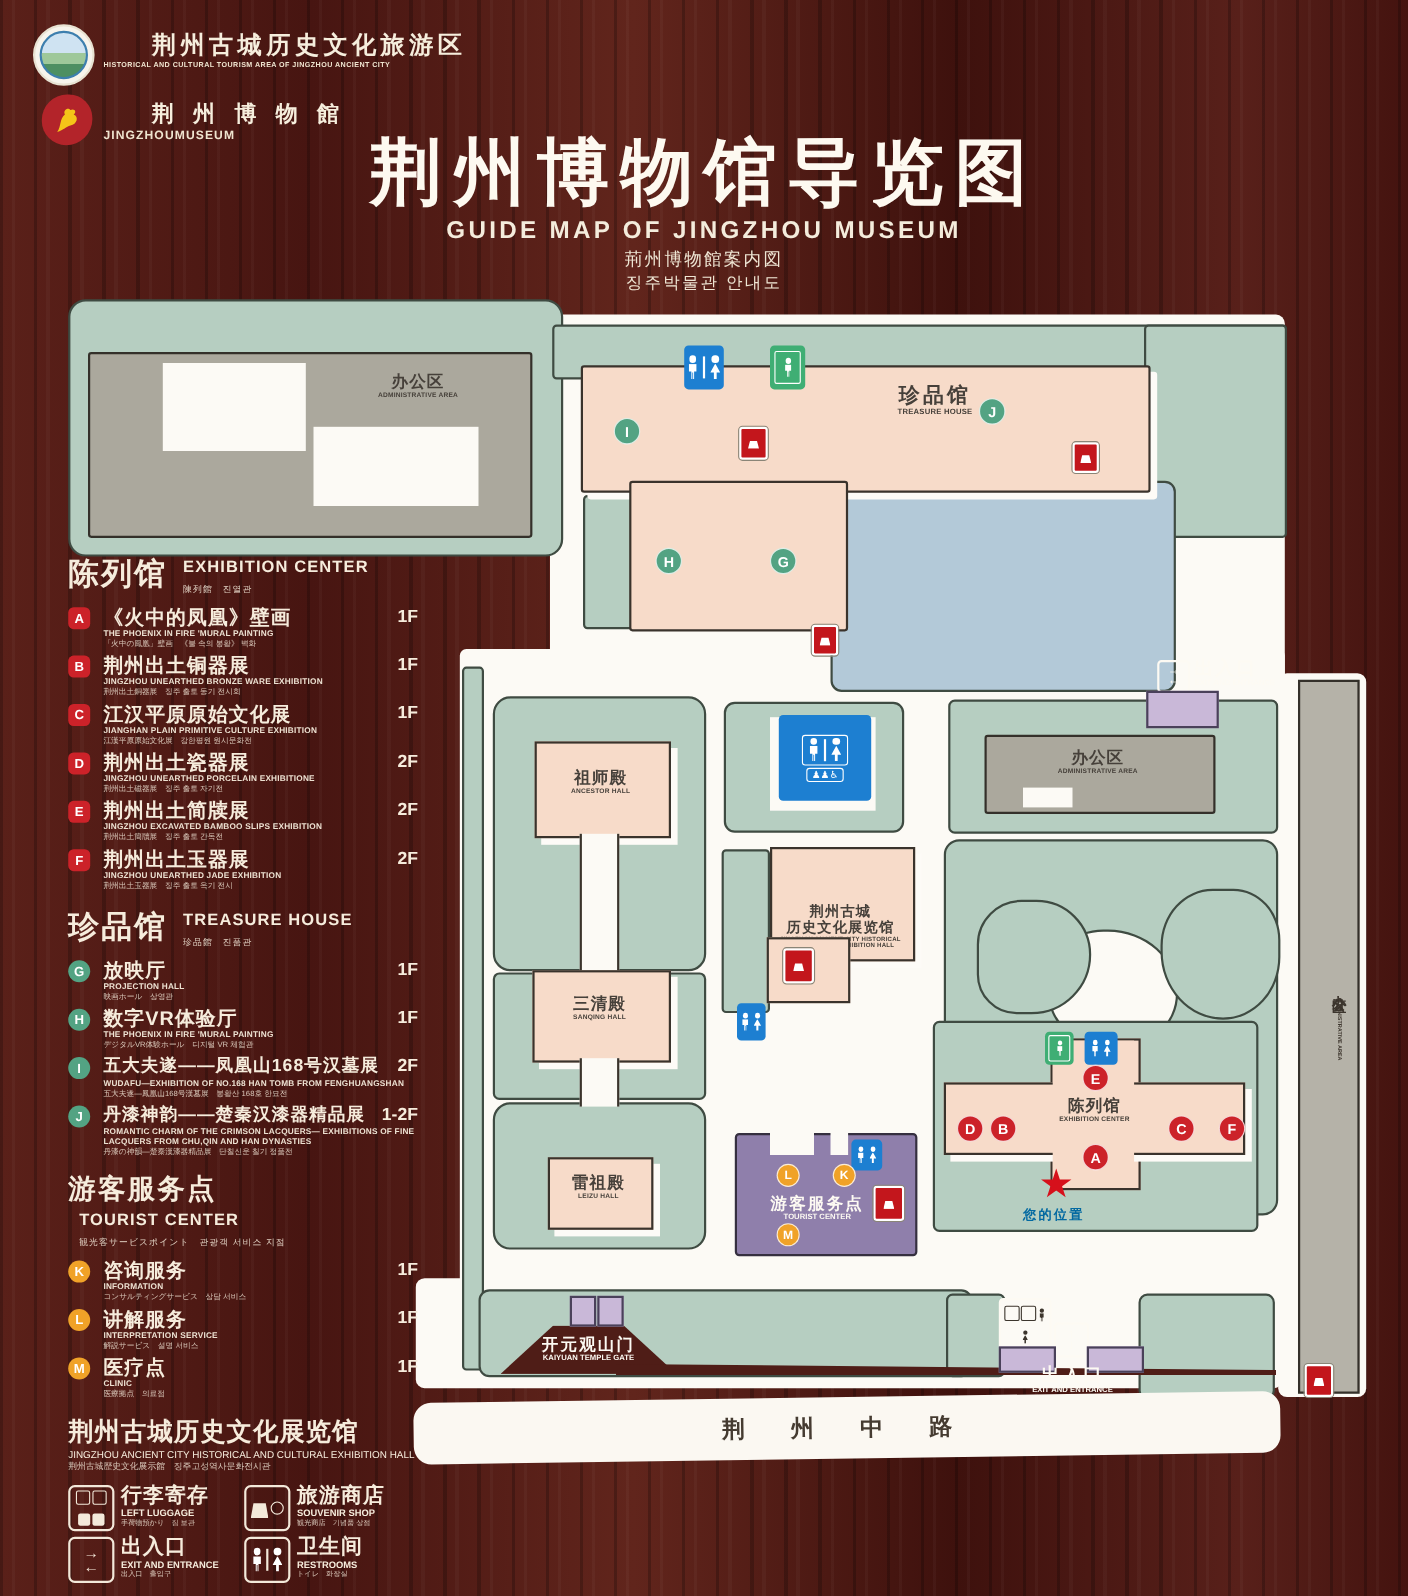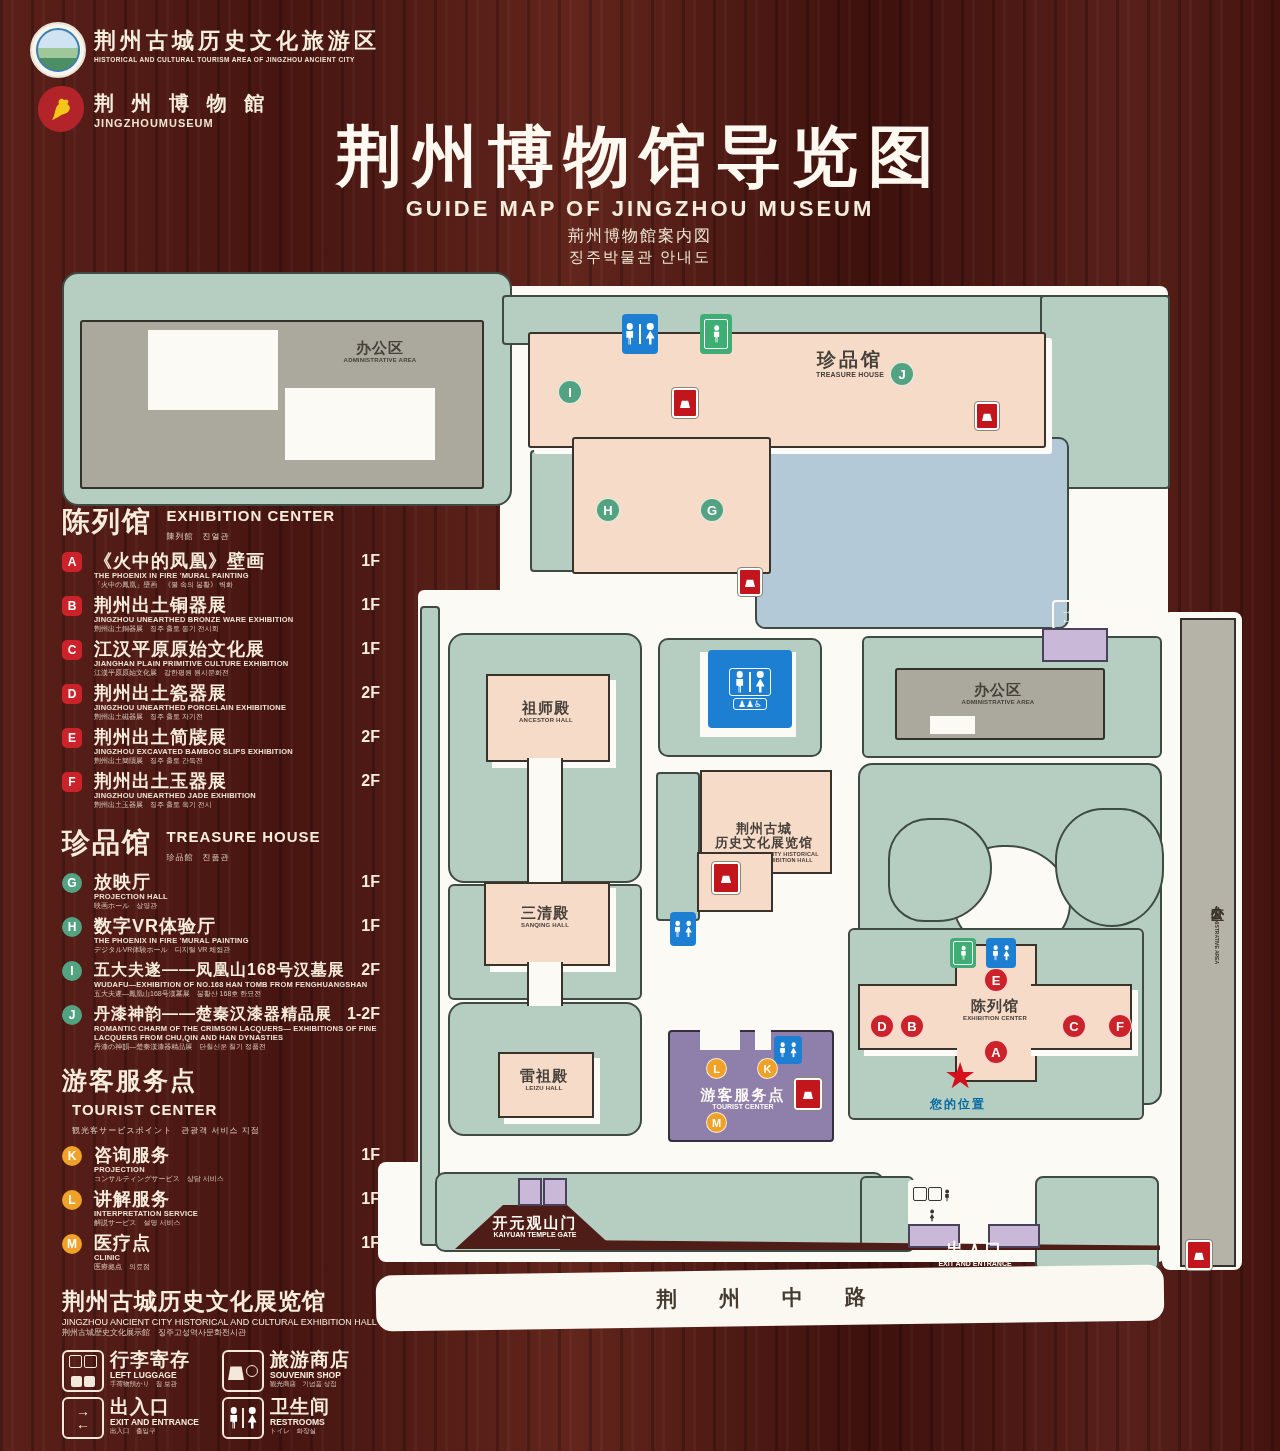--- a/index.html
+++ b/index.html
@@ -12,21 +12,21 @@
   }
   .abs{position:absolute;}
   
   .logo-circle{width:52px;height:52px;border-radius:50%;background:#f7f4ec;border:2px solid #e8e2d2;
     display:flex;align-items:center;justify-content:center;}
   .logo-circle .inner{width:40px;height:40px;border-radius:50%;
     background:linear-gradient(180deg,#cfe3f2 0 45%,#9ec89a 45% 70%,#4d8f62 70% 100%);
     border:2px solid #3d7fae;}
   .logo-bird{width:46px;height:46px;border-radius:50% 46% 52% 48%;background:#b3242a;
     display:flex;align-items:center;justify-content:center;}
-  .hdr-cn{color:#f6eedd;font-weight:bold;letter-spacing:4px;font-size:22px;}
+  .hdr-cn{color:#f6eedd;font-weight:bold;letter-spacing:4px;font-size:22px;padding-left:44px;}
   .hdr-en{color:#efe4cf;font-size:6.5px;font-weight:bold;letter-spacing:.4px;}
   .hdr-en2{color:#efe4cf;font-size:11px;font-weight:bold;letter-spacing:1px;}
   .title{color:#fdf9f0;font-size:66px;font-weight:bold;letter-spacing:10px;text-align:center;width:100%;}
   .subtitle{color:#f4ecdc;font-size:22px;font-weight:bold;letter-spacing:3px;text-align:center;width:100%;}
   .sub-ja{color:#efe6d4;font-size:16px;letter-spacing:2px;text-align:center;width:100%;}
   .sub-ko{color:#efe6d4;font-size:15px;letter-spacing:2px;text-align:center;width:100%;}
   
   .sidebar{left:62px;top:503px;width:318px;color:#f6ecdc;}
   .lg-head{position:relative;margin-bottom:8px;}
   .lg-head .cn{font-size:28px;font-weight:bold;letter-spacing:2px;display:inline-block;vertical-align:top;}
@@ -450,21 +450,21 @@
   </div>
 
   <div class="lg-head" style="margin-top:12px;">
     <span class="cn" style="font-size:25px;">游客服务点</span>
     <span class="r"><span class="en">TOURIST CENTER</span><br>
     <span class="sub">観光客サービスポイント　관광객 서비스 지점</span></span>
   </div>
   <div class="lg-item">
     <span class="mk-ci c-orange">K</span>
     <div class="cn">咨询服务</div>
-    <div class="en">PROJECTION</div>
+    <div class="en">INFORMATION</div>
     <div class="sub">コンサルティングサービス　상담 서비스</div>
     <span class="floor">1F</span>
   </div>
   <div class="lg-item">
     <span class="mk-ci c-orange">L</span>
     <div class="cn">讲解服务</div>
     <div class="en">INTERPRETATION SERVICE</div>
     <div class="sub">解説サービス　설명 서비스</div>
     <span class="floor">1F</span>
   </div>

